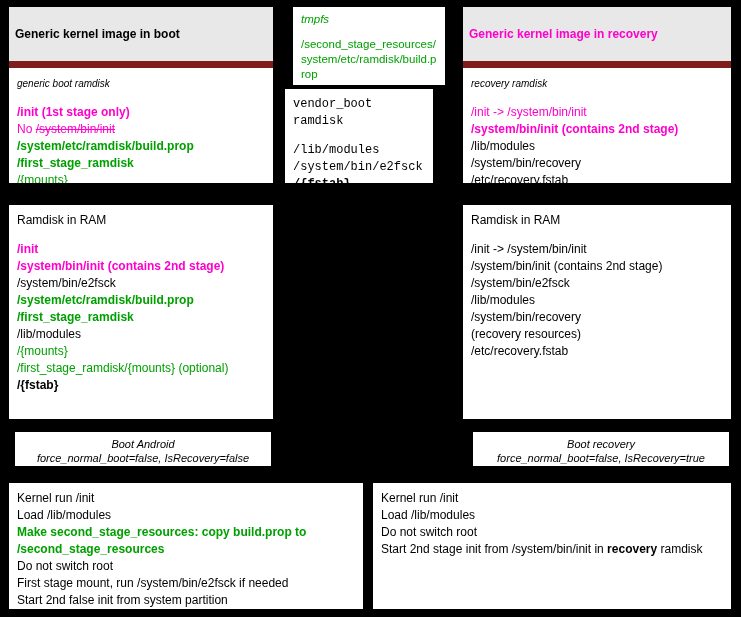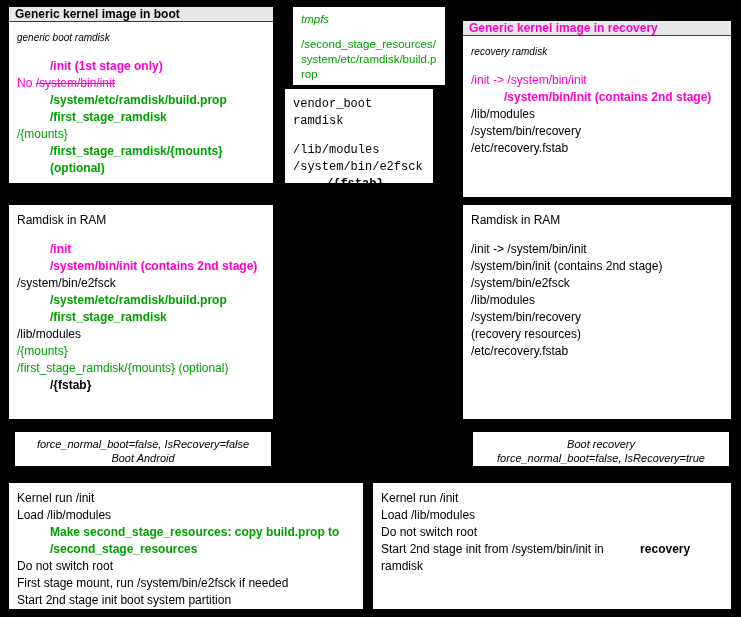--- a/index.html
+++ b/index.html
@@ -16,46 +16,46 @@
   }
   .panel {
     position: absolute;
     background: #ffffff;
     border: 1px solid #000000;
     box-sizing: border-box;
     overflow: hidden;
   }
   .panel-header {
     background: #e8e8e8;
-    border-bottom: 1px solid #7f1d1d;
+    border-bottom: 7px solid #7f1d1d;
     font-size: 12px;
     font-weight: bold;
-    padding: 0 6px;
+    padding: 20px 6px;
     line-height: 14px;
   }
   .panel-body {
     padding: 7px 8px;
     font-size: 12px;
     line-height: 17px;
   }
   .line {
     white-space: pre-wrap;
     word-break: break-word;
   }
   .c-green { color: #00a000; }
   .c-magenta { color: #ff00cc; }
   .c-black { color: #000000; }
-  .bold { font-weight: bold; margin-left: 33px; }
+  .bold { font-weight: bold; }
   .strike { text-decoration: line-through; }
 
   
   #p-boot-header        { left: 8px;   top: 6px;    width: 266px; height: 178px; }
   #p-tmpfs              { left: 292px; top: 6px;    width: 154px; height: 80px;  }
   #p-vendor-boot        { left: 284px; top: 88px;   width: 150px; height: 96px; font-family: Liberation Mono, monospace;  }
-  #p-recovery-header    { left: 462px; top: 20px;    width: 270px; height: 178px; }
+  #p-recovery-header    { left: 462px; top: 6px;    width: 270px; height: 178px; }
   #p-ramdisk-boot       { left: 8px;   top: 204px;  width: 266px; height: 216px; }
   #p-ramdisk-recovery   { left: 462px; top: 204px;  width: 270px; height: 216px; }
   #p-boot-android       { left: 14px;  top: 431px;  width: 258px; height: 36px;  }
   #p-boot-recovery      { left: 472px; top: 431px;  width: 258px; height: 36px;  }
   #p-kernel-boot        { left: 8px;   top: 482px;  width: 356px; height: 128px; }
   #p-kernel-recovery    { left: 372px; top: 482px;  width: 360px; height: 128px; }
 
   .centered-body {
     padding: 5px 6px;
     font-size: 11px;
@@ -150,40 +150,40 @@
     <div class="line c-black">/system/bin/e2fsck</div>
     <div class="line c-black">/lib/modules</div>
     <div class="line c-black">/system/bin/recovery</div>
     <div class="line c-black">(recovery resources)</div>
     <div class="line c-black">/etc/recovery.fstab</div>
   </div>
 </div>
 
 <div class="panel" id="p-boot-android">
   <div class="centered-body">
+    <div class="line">Boot Android</div>
     <div class="line">force_normal_boot=false, IsRecovery=false</div>
-    <div class="line">Boot Android</div>
   </div>
 </div>
 
 <div class="panel" id="p-boot-recovery">
   <div class="centered-body">
     <div class="line">Boot recovery</div>
     <div class="line">force_normal_boot=false, IsRecovery=true</div>
   </div>
 </div>
 
 <div class="panel" id="p-kernel-boot">
   <div class="panel-body">
     <div class="line c-black">Kernel run /init</div>
     <div class="line c-black">Load /lib/modules</div>
     <div class="line c-green bold">Make second_stage_resources: copy build.prop to /second_stage_resources</div>
     <div class="line c-black">Do not switch root</div>
     <div class="line c-black">First stage mount, run /system/bin/e2fsck if needed</div>
-    <div class="line c-black">Start 2nd stage init boot system partition</div>
+    <div class="line c-black">Start 2nd false init from system partition</div>
   </div>
 </div>
 
 <div class="panel" id="p-kernel-recovery">
   <div class="panel-body">
     <div class="line c-black">Kernel run /init</div>
     <div class="line c-black">Load /lib/modules</div>
     <div class="line c-black">Do not switch root</div>
     <div class="line c-black">Start 2nd stage init from /system/bin/init in <span class="bold">recovery</span> ramdisk</div>
   </div>

